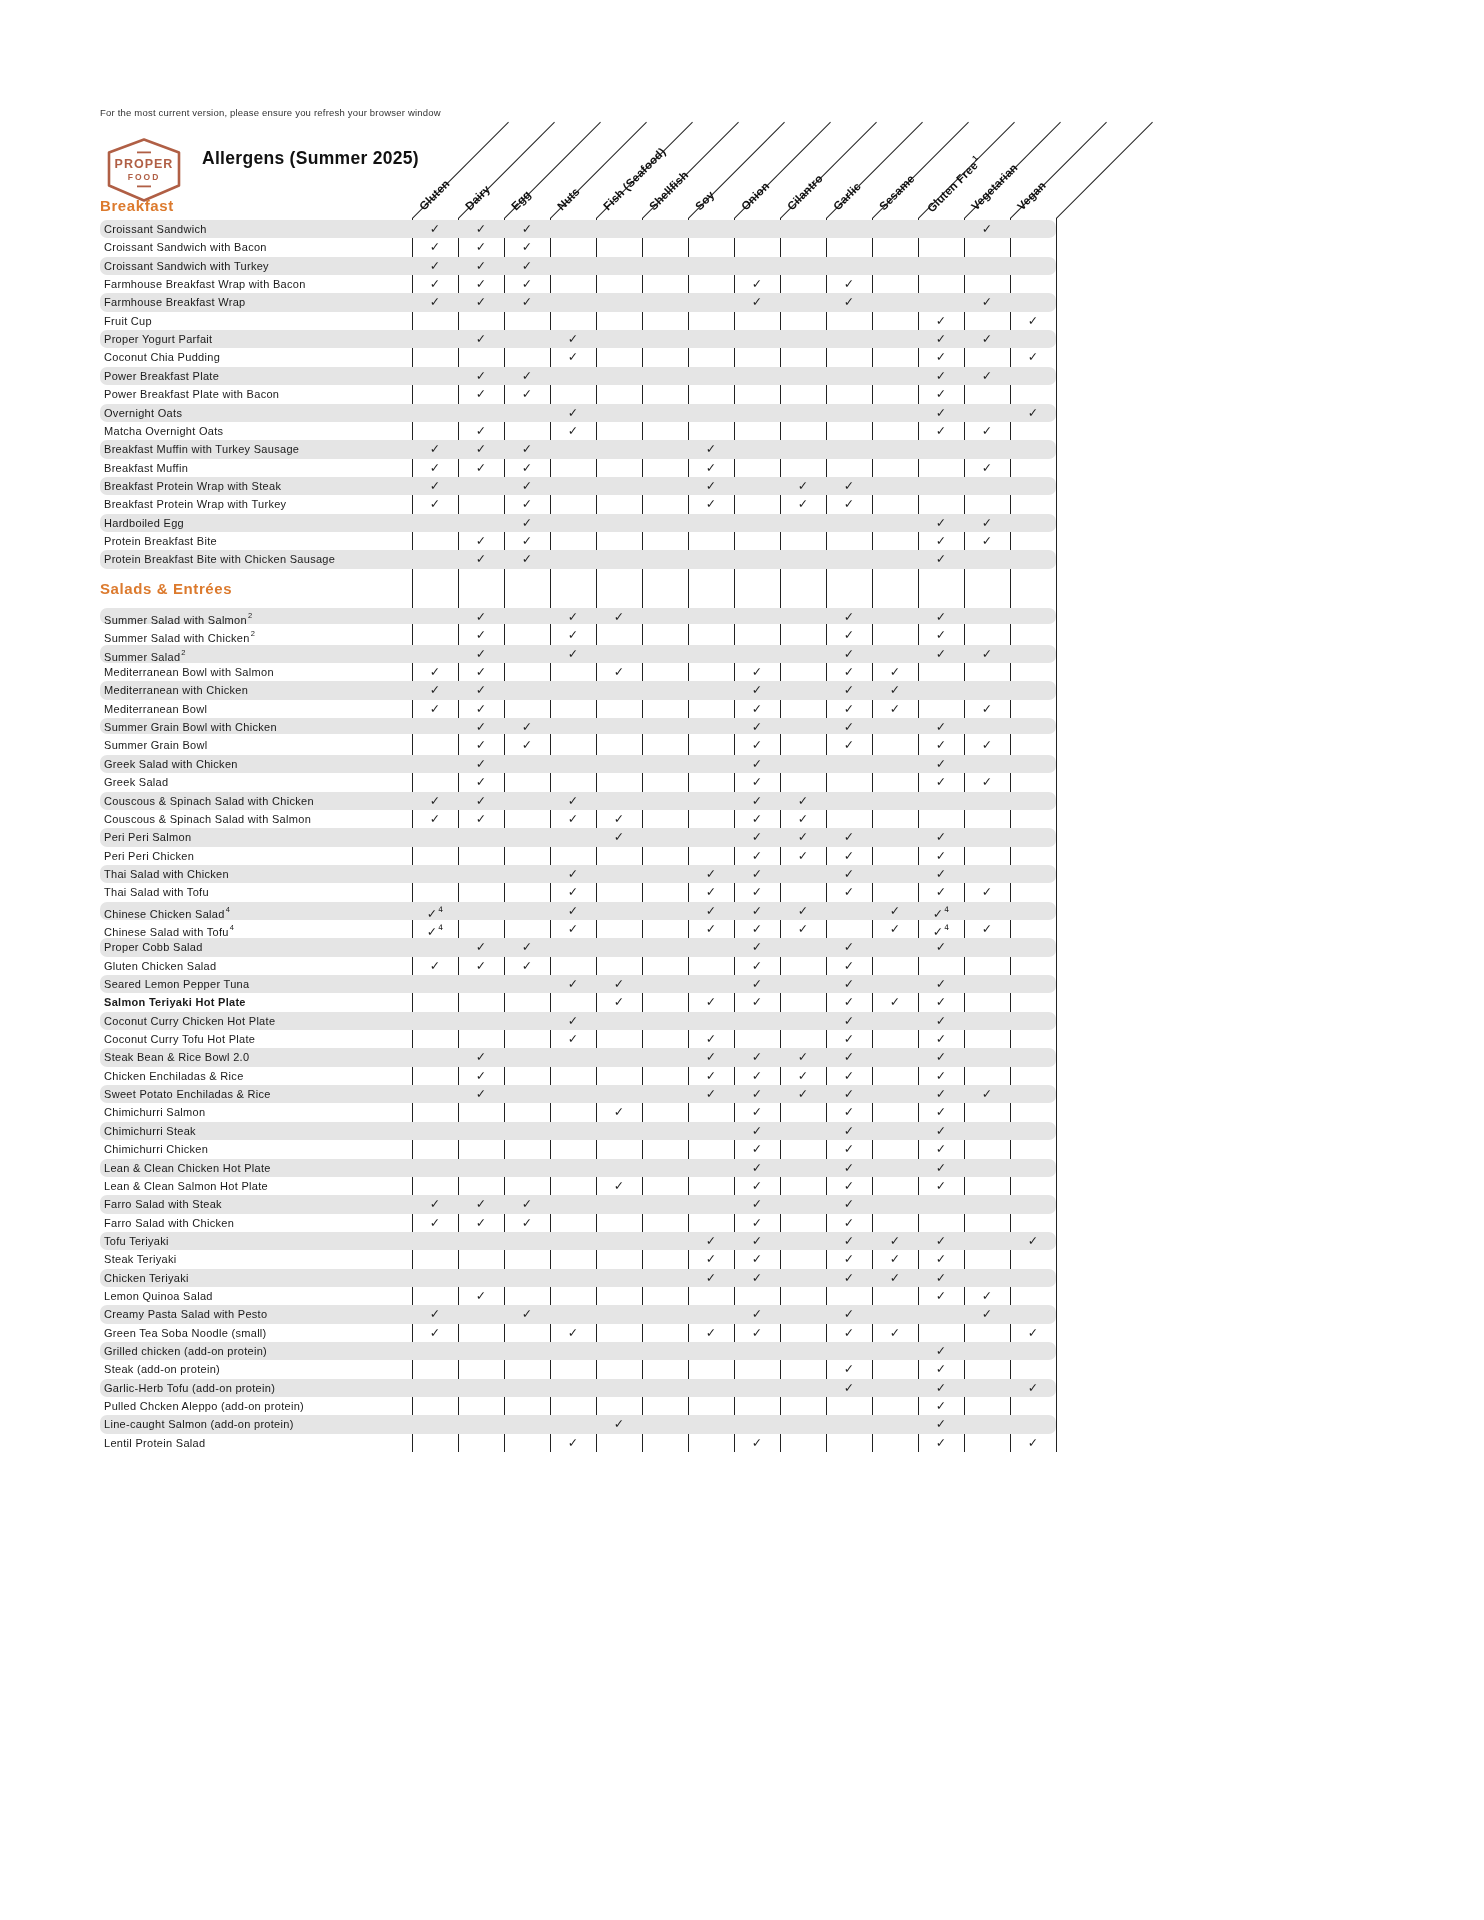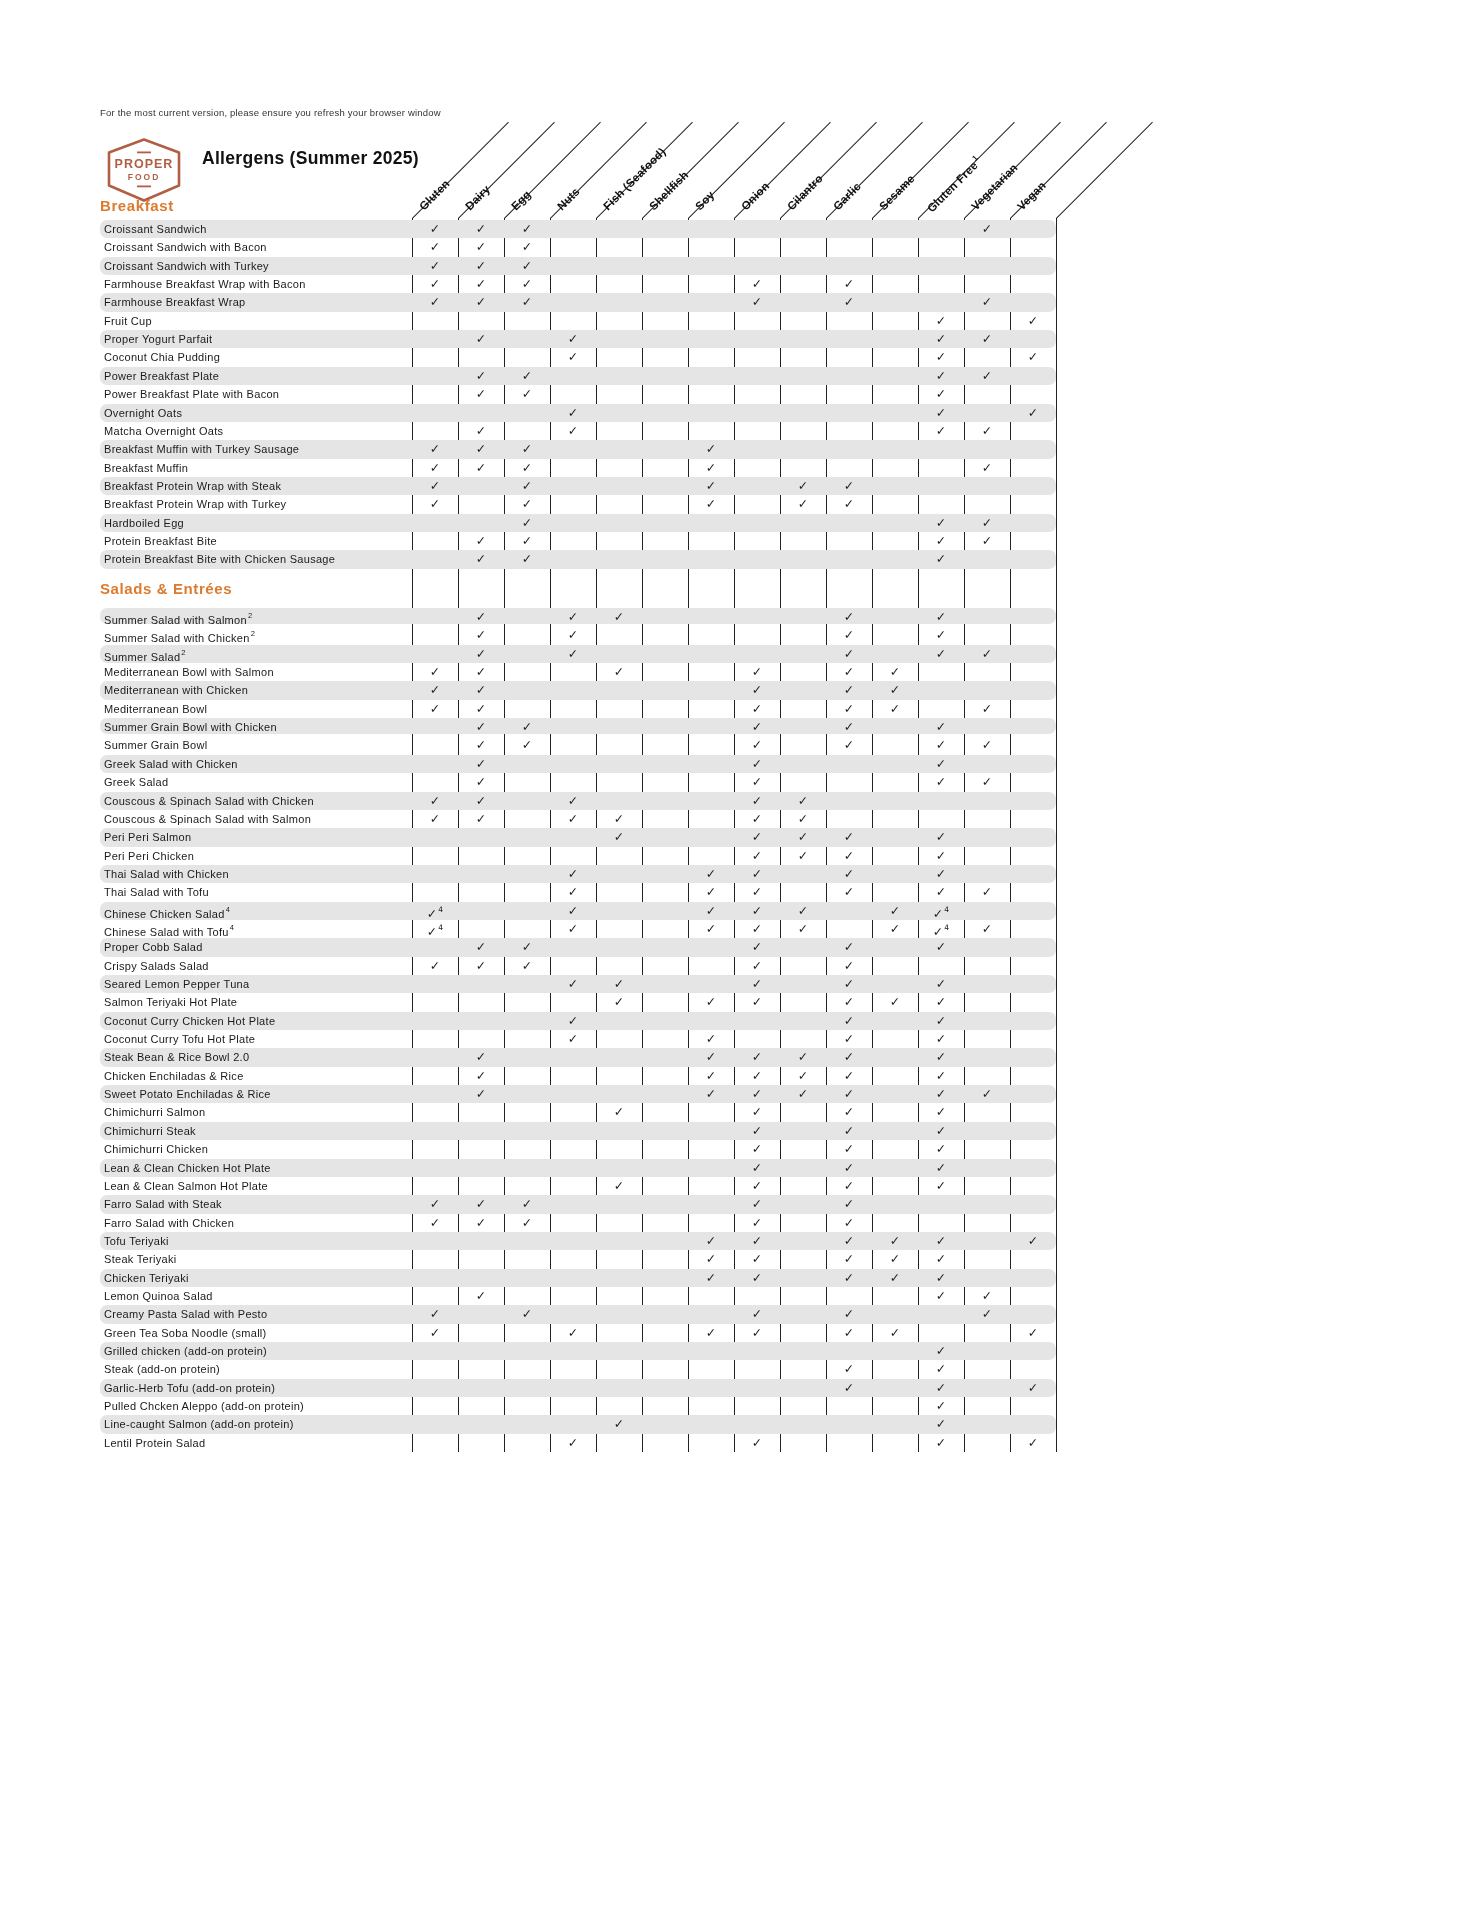--- a/index.html
+++ b/index.html
@@ -385,36 +385,36 @@
       </div>
       <div class="row striped" style="top: 938.3px; height: 18.35px;">
         <div class="row-name" style="line-height: 18.35px;">Proper Cobb Salad</div>
         <div class="cell" style="left: 358px; line-height: 18.35px;"><span>✓</span></div>
         <div class="cell" style="left: 404px; line-height: 18.35px;"><span>✓</span></div>
         <div class="cell" style="left: 634px; line-height: 18.35px;"><span>✓</span></div>
         <div class="cell" style="left: 726px; line-height: 18.35px;"><span>✓</span></div>
         <div class="cell" style="left: 818px; line-height: 18.35px;"><span>✓</span></div>
       </div>
       <div class="row" style="top: 956.65px; height: 18.35px;">
-        <div class="row-name" style="line-height: 18.35px;">Crispy Salads Salad</div>
+        <div class="row-name" style="line-height: 18.35px;">Gluten Chicken Salad</div>
         <div class="cell" style="left: 312px; line-height: 18.35px;"><span>✓</span></div>
         <div class="cell" style="left: 358px; line-height: 18.35px;"><span>✓</span></div>
         <div class="cell" style="left: 404px; line-height: 18.35px;"><span>✓</span></div>
         <div class="cell" style="left: 634px; line-height: 18.35px;"><span>✓</span></div>
         <div class="cell" style="left: 726px; line-height: 18.35px;"><span>✓</span></div>
       </div>
       <div class="row striped" style="top: 975px; height: 18.35px;">
         <div class="row-name" style="line-height: 18.35px;">Seared Lemon Pepper Tuna</div>
         <div class="cell" style="left: 450px; line-height: 18.35px;"><span>✓</span></div>
         <div class="cell" style="left: 496px; line-height: 18.35px;"><span>✓</span></div>
         <div class="cell" style="left: 634px; line-height: 18.35px;"><span>✓</span></div>
         <div class="cell" style="left: 726px; line-height: 18.35px;"><span>✓</span></div>
         <div class="cell" style="left: 818px; line-height: 18.35px;"><span>✓</span></div>
       </div>
-      <div class="row" style="top: 993.35px; height: 18.35px;">
+      <div class="row" style="top: 993.35px; height: 18.35px; font-weight: bold;">
         <div class="row-name" style="line-height: 18.35px;">Salmon Teriyaki Hot Plate</div>
         <div class="cell" style="left: 496px; line-height: 18.35px;"><span>✓</span></div>
         <div class="cell" style="left: 588px; line-height: 18.35px;"><span>✓</span></div>
         <div class="cell" style="left: 634px; line-height: 18.35px;"><span>✓</span></div>
         <div class="cell" style="left: 726px; line-height: 18.35px;"><span>✓</span></div>
         <div class="cell" style="left: 772px; line-height: 18.35px;"><span>✓</span></div>
         <div class="cell" style="left: 818px; line-height: 18.35px;"><span>✓</span></div>
       </div>
       <div class="row striped" style="top: 1011.7px; height: 18.35px;">
         <div class="row-name" style="line-height: 18.35px;">Coconut Curry Chicken Hot Plate</div>

